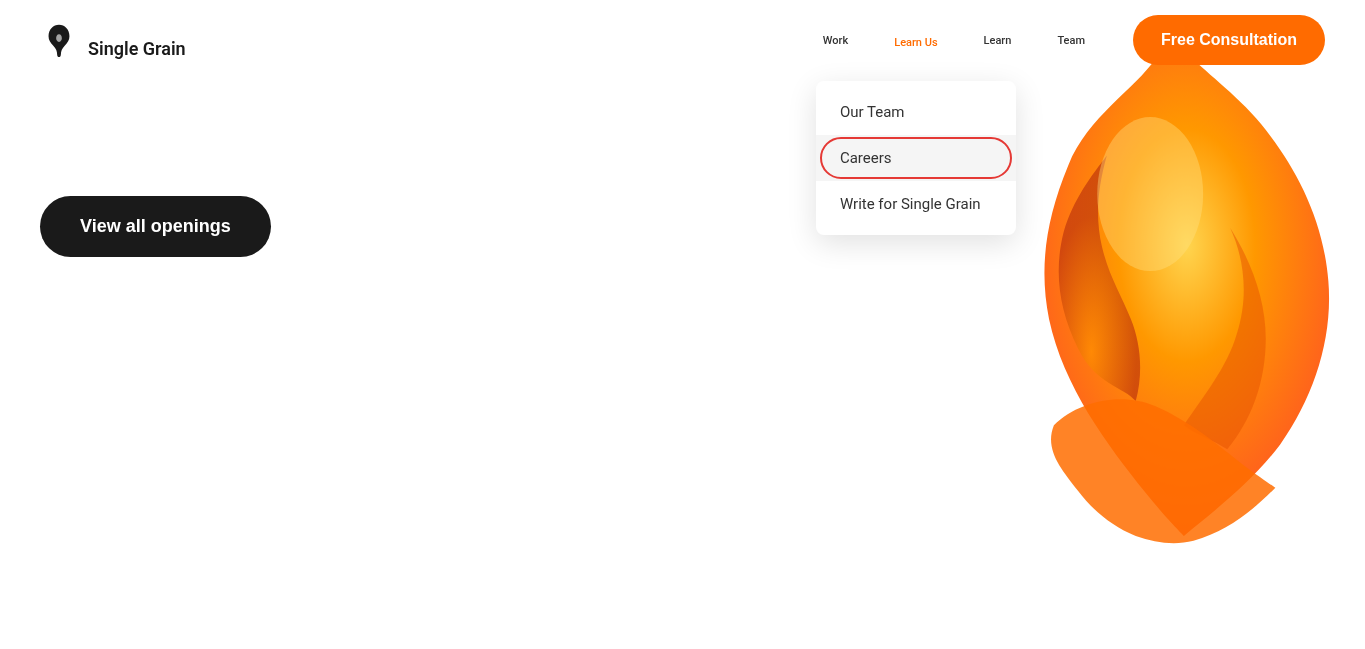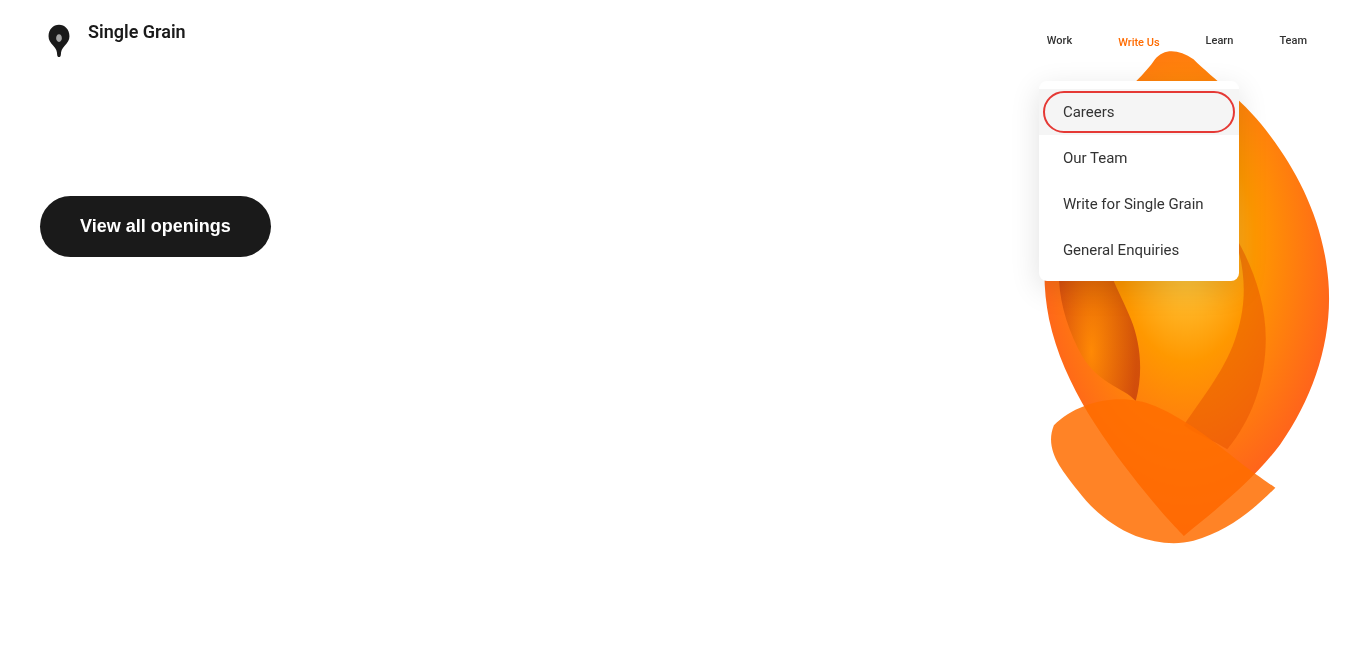--- a/index.html
+++ b/index.html
@@ -18,21 +18,21 @@
       align-items: center;
       justify-content: space-between;
       padding: 0 40px;
       height: 80px;
       position: relative;
       z-index: 100;
     }
 
     .logo-area {
       display: flex;
-      align-items: flex-start;
+      align-items: flex-end;
       gap: 10px;
     }
 
     .logo-icon {
       width: 38px;
       height: 38px;
     }
 
     .logo-text {
       font-size: 18px;
@@ -186,30 +186,30 @@
     <svg class="logo-icon" viewBox="0 0 40 40" fill="none" xmlns="http://www.w3.org/2000/svg">
       <path d="M20 4 C14 4 9 9 9 16 C9 20 11 23 14 26 C17 29 18 32 18 35 C18 37 19 38 20 38 C21 38 22 37 22 35 C22 32 23 29 26 26 C29 23 31 20 31 16 C31 9 26 4 20 4Z" fill="#1a1a1a"></path>
       <path d="M20 14 C18 14 17 16 17 18 C17 20 18 22 20 22 C22 22 23 20 23 18 C23 16 22 14 20 14Z" fill="#fff" opacity="0.6"></path>
     </svg>
     <span class="logo-text">Single Grain</span>
   </div>
 
   <nav>
     <span class="nav-item">Work</span>
     <div class="dropdown-wrapper">
-      <span class="nav-item active">Write Us</span>
+      <span class="nav-item active">Learn Us</span>
       <div class="dropdown-menu">
+        <div class="dropdown-item">Our Team</div>
         <div class="dropdown-item highlighted">Careers</div>
-        <div class="dropdown-item">Our Team</div>
         <div class="dropdown-item">Write for Single Grain</div>
-        <div class="dropdown-item">General Enquiries</div>
       </div>
     </div>
     <span class="nav-item">Learn</span>
     <span class="nav-item">Team</span>
+    <button class="cta-button">Free Consultation</button>
   </nav>
 </header>
 
 <main>
   <button class="view-openings-btn">View all openings</button>
 
   
   <div class="flame-container">
     <svg class="flame-svg" viewBox="0 0 420 540" xmlns="http://www.w3.org/2000/svg">
       <defs>

